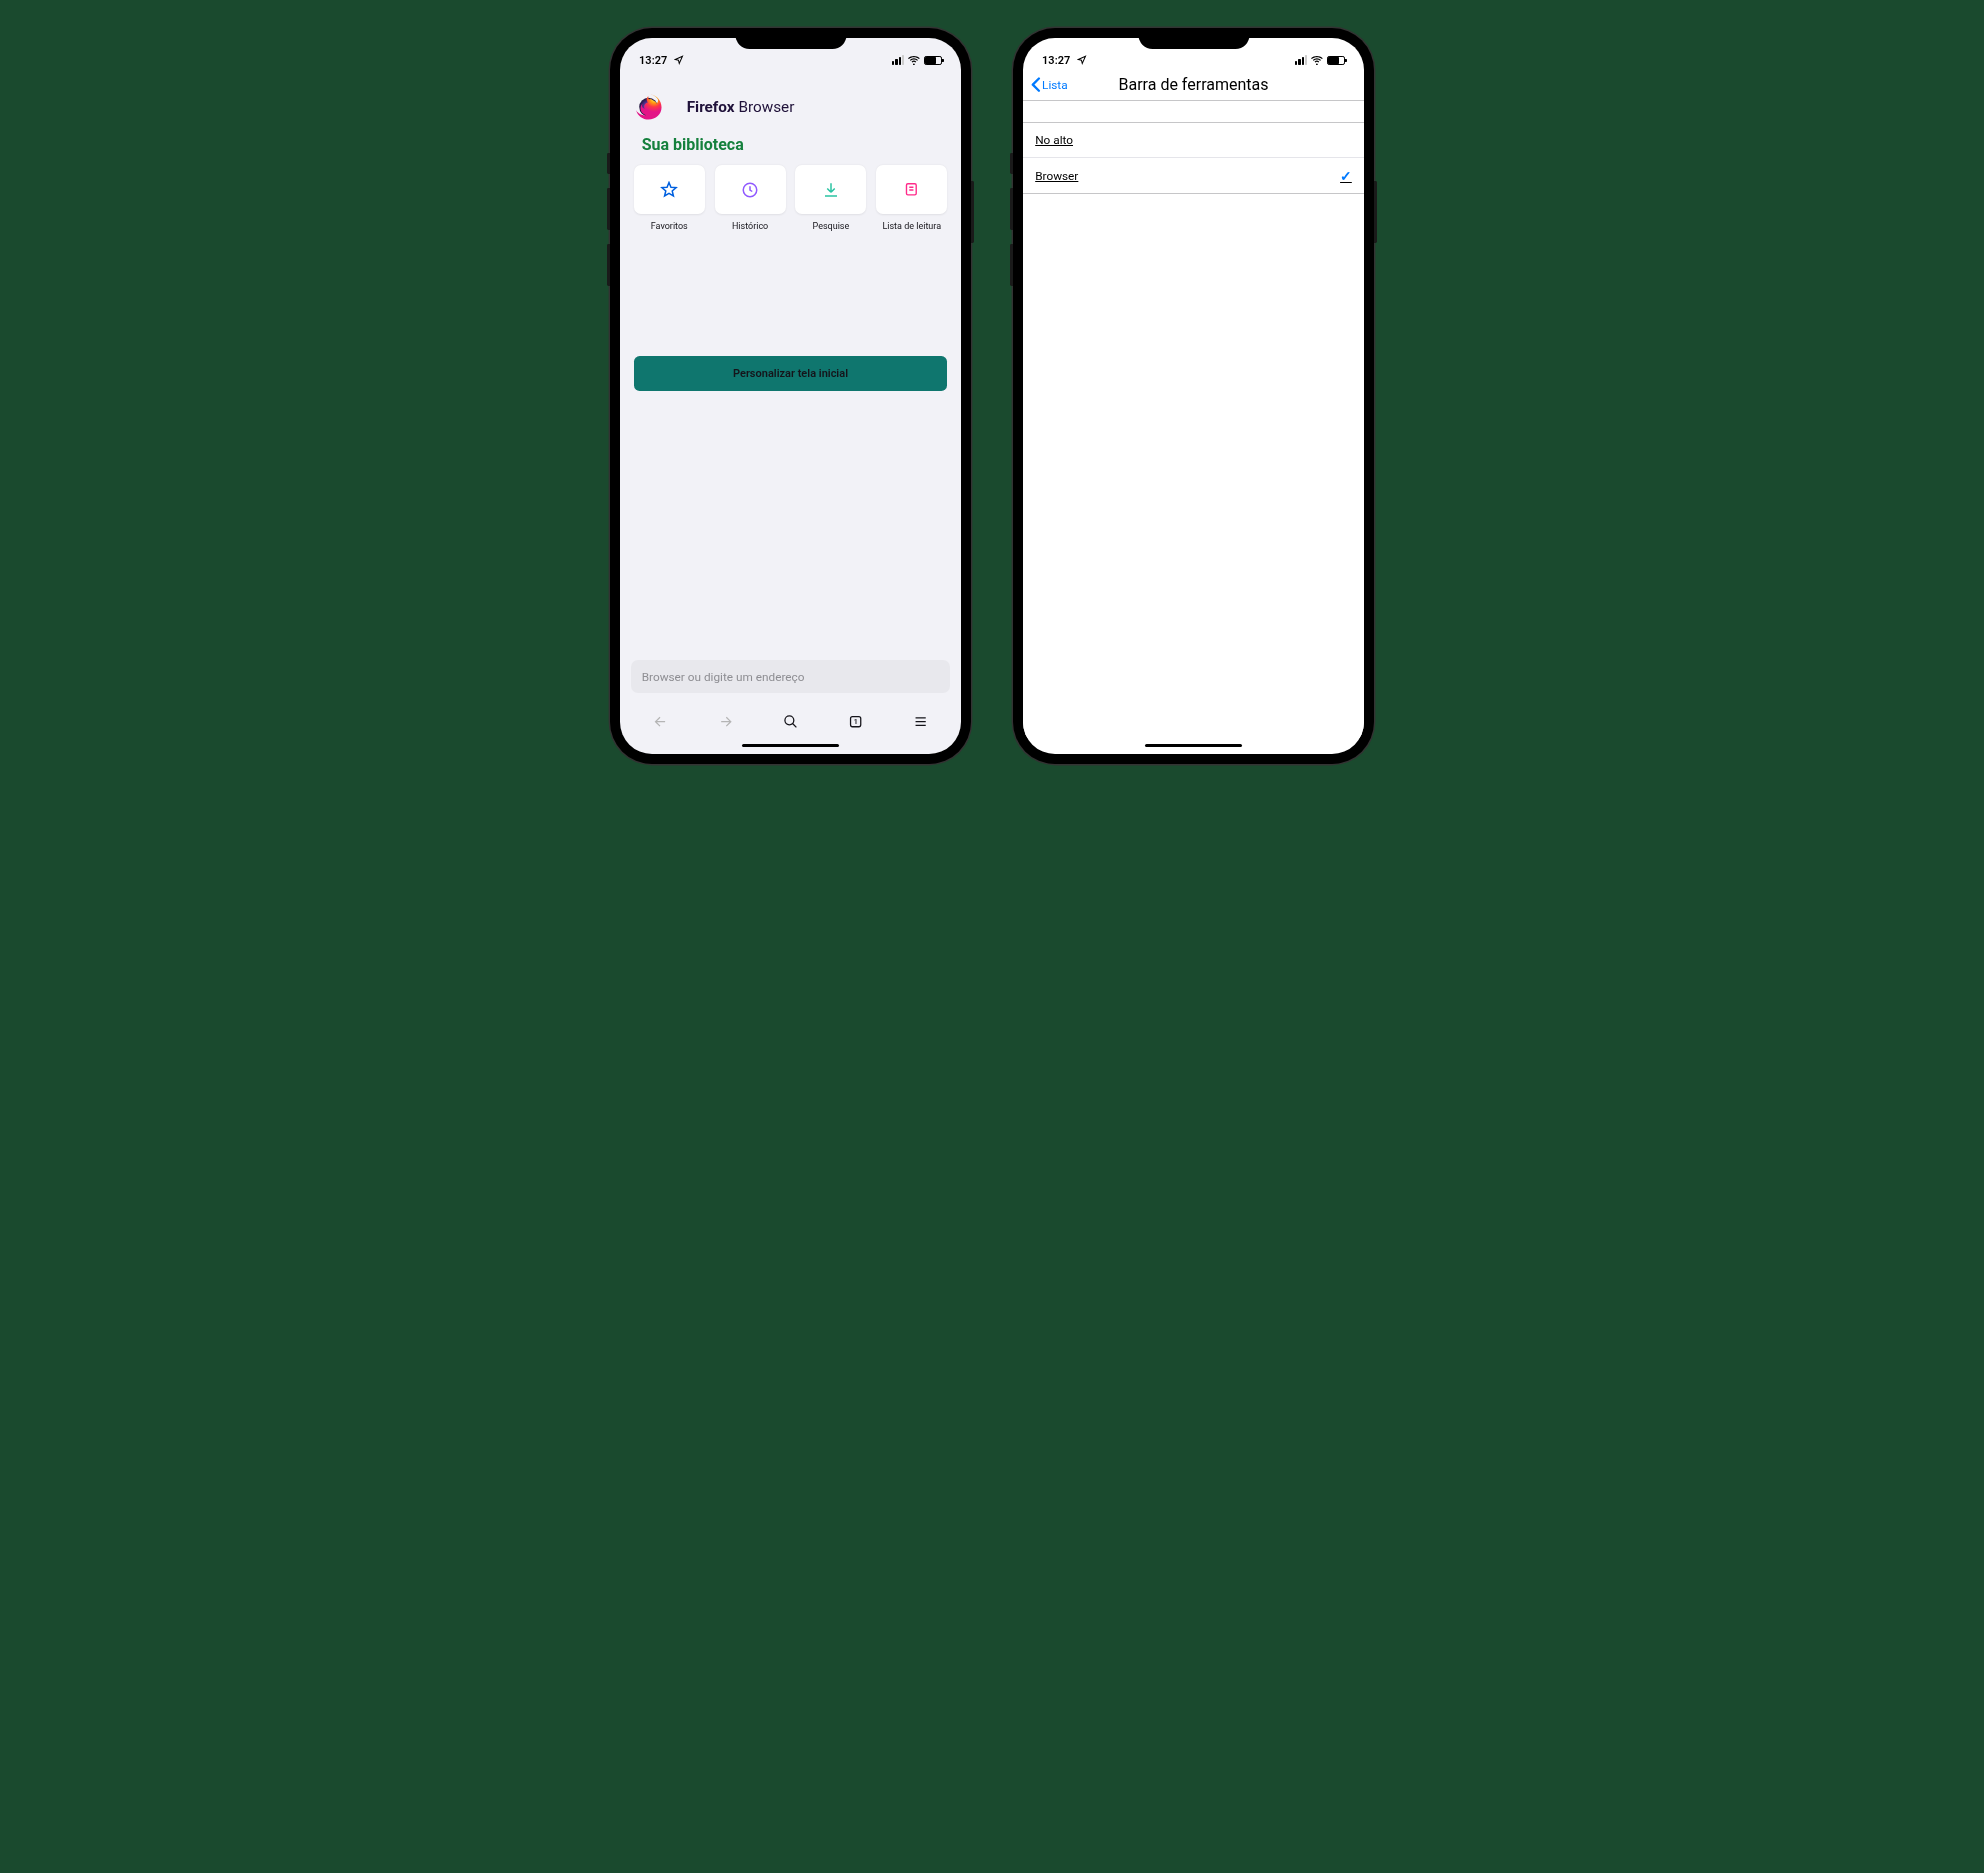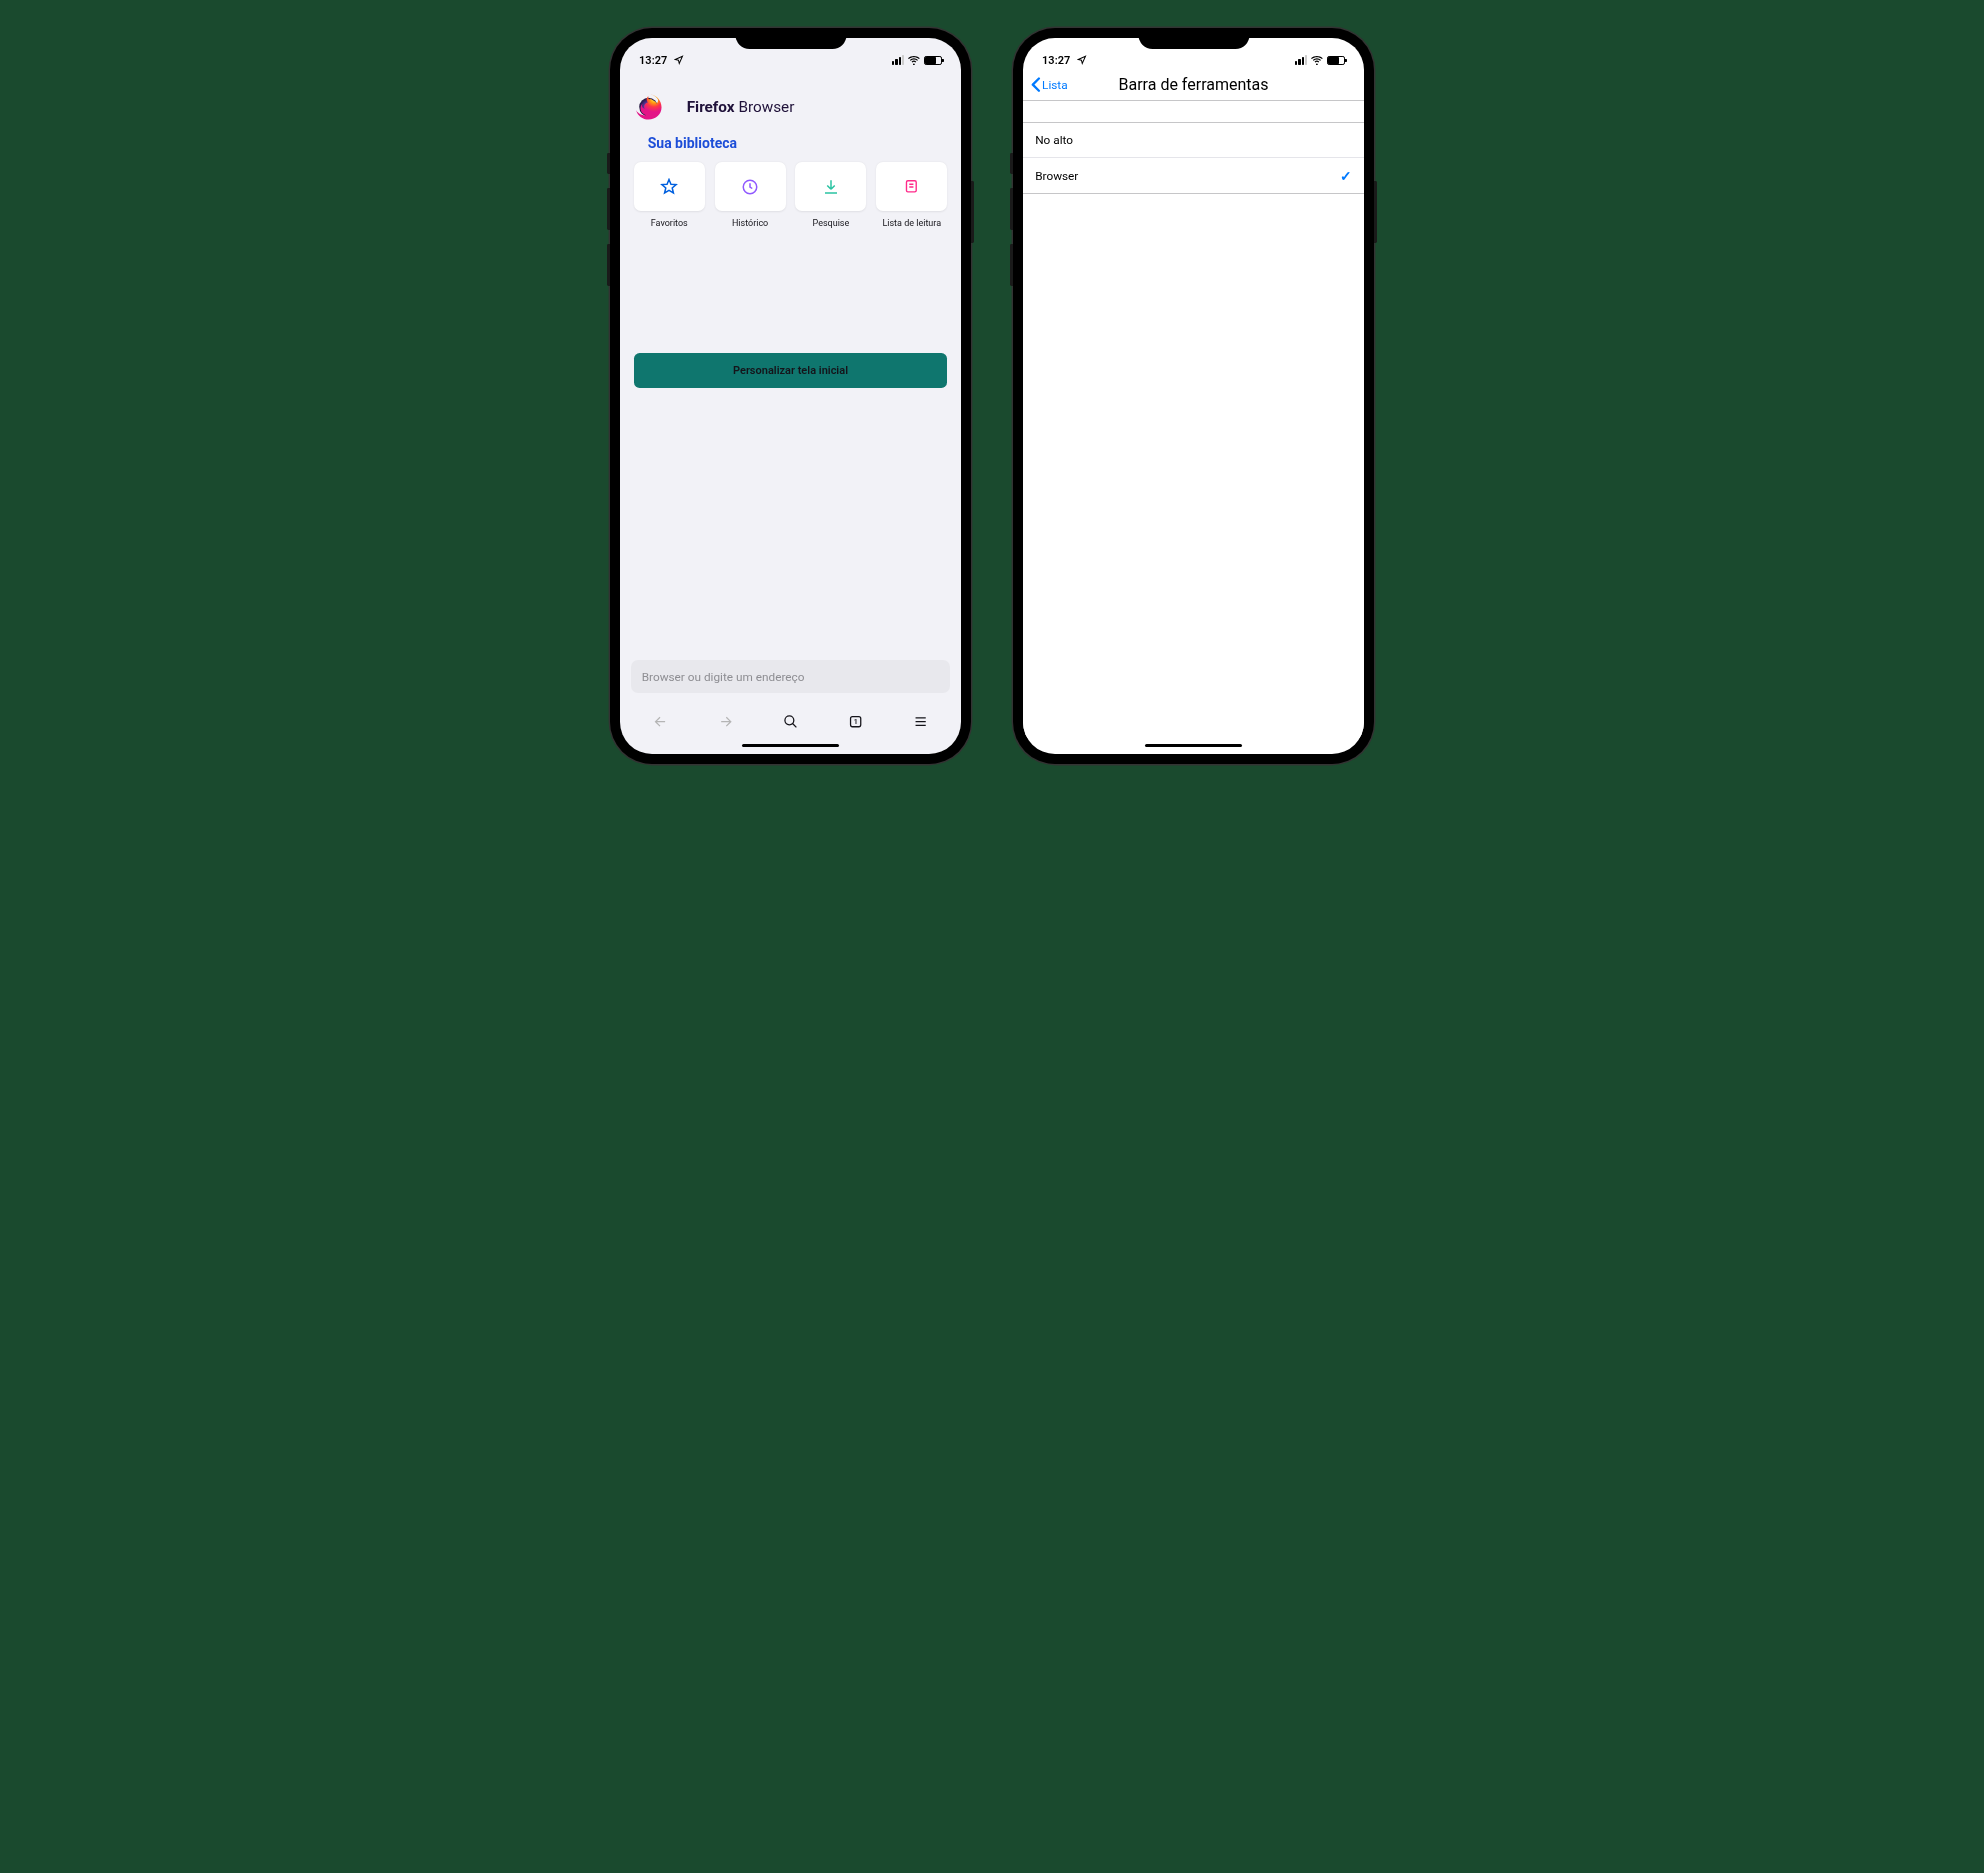--- a/index.html
+++ b/index.html
@@ -61,38 +61,38 @@
     .signal-bars span:nth-child(4){height:9.7px;background:#ccc}
     .battery { width: 18px; height: 9px; border: 1px solid #000; border-radius: 2.1px; position: relative; }
     .battery::after { content:''; position:absolute; right:-2.8px; top:2.1px; width:1.4px; height:3.5px; background:#000; border-radius:0 0.7px 0.7px 0; }
     .battery-fill { width: 70%; height: 100%; background:#000; border-radius:0.7px; }
 
     
     .ff-header { padding: 19.4px 14px 14px; display:flex; align-items:center; gap:24px; }
     .ff-logo { width:29px; height:29px; }
     .ff-title { font-size:15.3px; font-weight:400; color:#20123a; }
     .ff-title strong { font-weight:700; }
-    .section-title { font-size:14px; font-weight:700; padding:0 28px 11px; color:#1d4ed8; }
+    .section-title { font-size:16px; font-weight:700; padding:0 22px 11px; color:#15803d; }
     .library-grid { display:flex; gap:9.7px; padding:0 14px; }
     .lib-item { flex:1; text-align:center; }
     .lib-card { background:#fff; border-radius:7px; height:49px; display:flex; align-items:center; justify-content:center; box-shadow:0 0.7px 2.1px rgba(0,0,0,0.08); margin-bottom:7px; }
     .lib-label { font-size:9px; color:#15141a; }
     .customize-btn { margin:125px 14px 0; background:#0f766e; text-align:center; padding:11px; border-radius:5.6px; font-size:11px; font-weight:600; color:#15141a; }
     .spacer { flex:1; }
     .search-bar { margin:0 11px 7px; background:#e8e8ed; border-radius:7px; padding:9.7px 11px; font-size:11.8px; color:#8e8e93; }
     .bottom-nav { display:flex; justify-content:space-around; align-items:center; padding:7px 8.3px 2.8px; }
     .nav-btn { width:28px; height:28px; display:flex; align-items:center; justify-content:center; }
     .home-indicator { width:97px; height:3.5px; background:#000; border-radius:2.1px; margin:5.6px auto 7px; }
 
     
     .settings-header { display:flex; align-items:center; padding:4.2px 8.3px 8.3px; border-bottom:0.3px solid #c6c6c8; position:relative; }
     .back-btn { display:flex; align-items:center; color:#007aff; font-size:11.8px; gap:1.4px; }
     .settings-title { position:absolute; left:50%; transform:translateX(-50%); font-size:16px; font-weight:400; }
     .settings-body { background:#f2f2f7; flex:1; }
-    .settings-group { margin-top:21px; background:#fff; border-top:0.3px solid #c6c6c8; border-bottom:0.3px solid #c6c6c8; }
+    .settings-group { margin-top:21px; background:#fff; border-top:0.3px solid #c6c6c8; border-bottom:0.3px solid #c6c6c8;text-decoration:underline; }
     .settings-row { display:flex; justify-content:space-between; align-items:center; padding:9.7px 12.5px; border-bottom:0.3px solid #e5e5ea; font-size:11.8px; }
     .settings-row:last-child { border-bottom:none; }
     .checkmark { color:#007aff; font-size:14px; font-weight:600; }
     .white-screen .screen { background:#fff; }
     .white-screen .settings-body { background:#fff; }
     .phone-buttons-left { position:absolute; left:-2.8px; top:125px; }
     .phone-buttons-left div { width:2.8px; background:#1a1a1a; border-radius:1.4px 0 0 1.4px; margin-bottom:14px; }
     .phone-buttons-right { position:absolute; right:-2.8px; top:153px; width:2.8px; height:62px; background:#1a1a1a; border-radius:0 1.4px 1.4px 0; }
   </style>
 </head>

